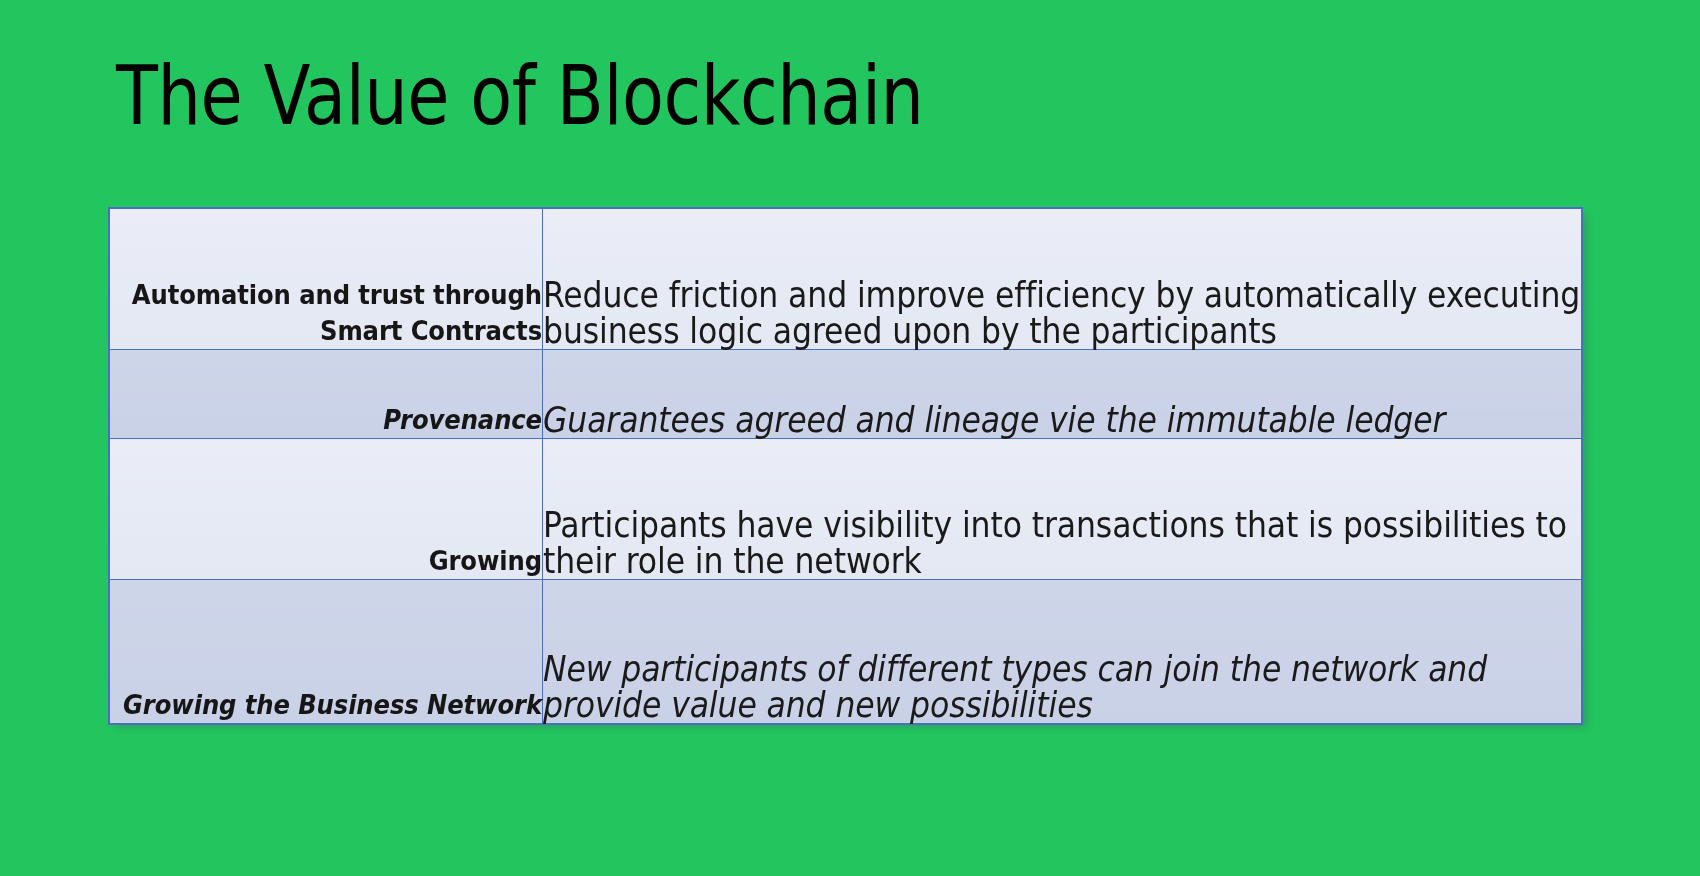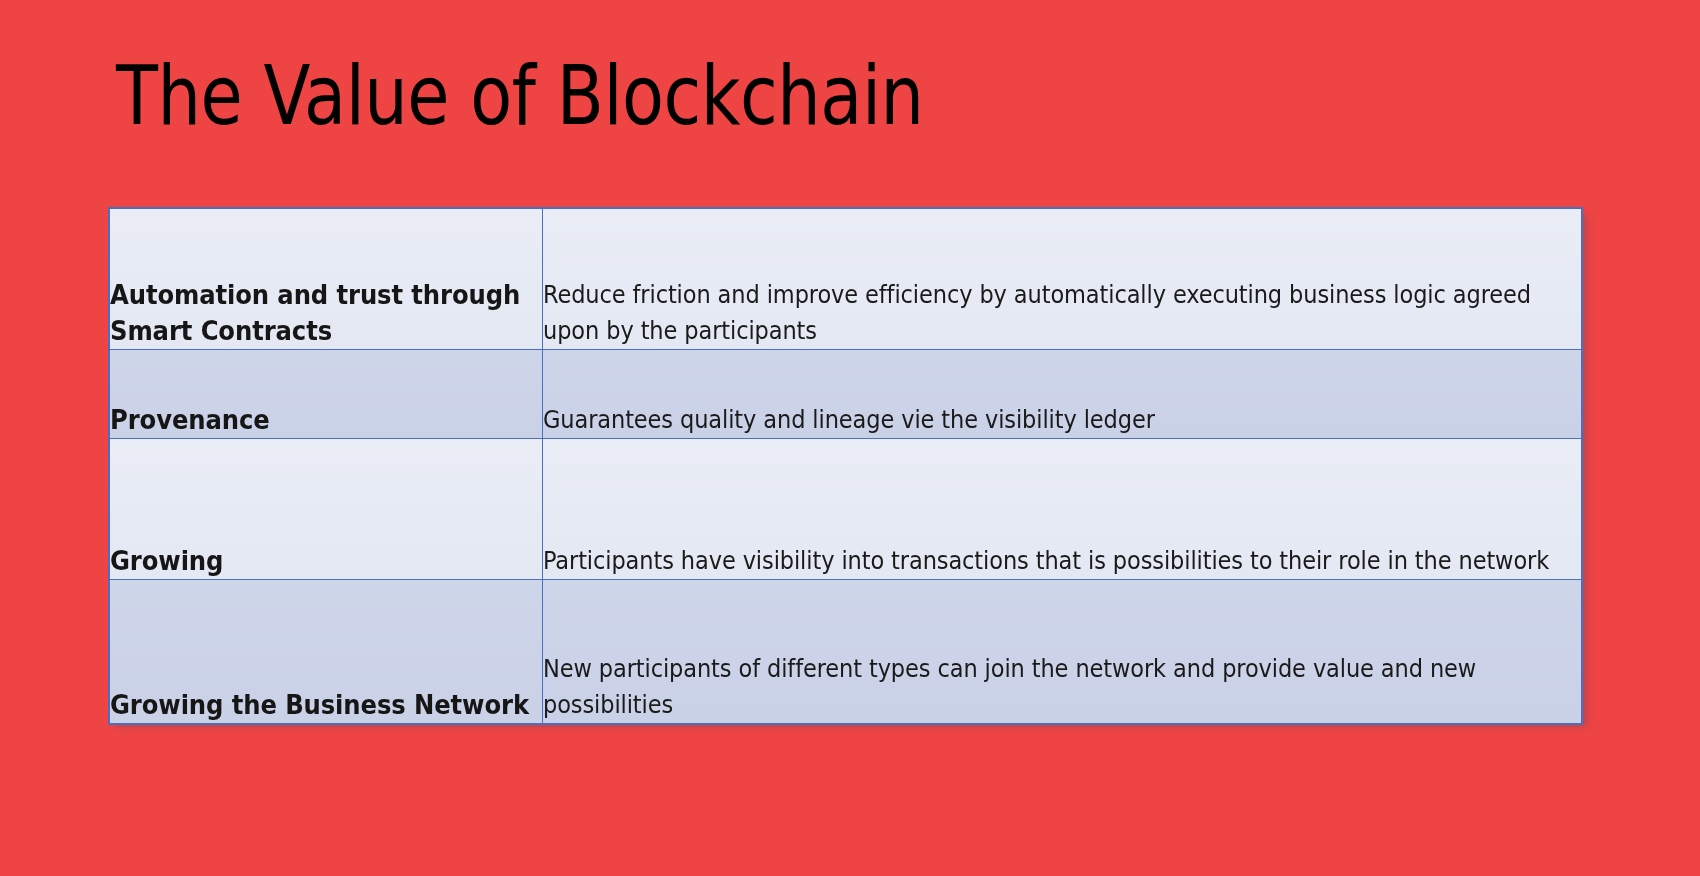--- a/index.html
+++ b/index.html
@@ -12,21 +12,21 @@
     height: 876px;
     overflow: hidden;
     font-family: "Liberation Sans", sans-serif;
     -webkit-font-smoothing: antialiased;
   }
 
   .slide {
     position: relative;
     width: 1700px;
     height: 876px;
-    background: #ef4444;
+    background: #22c55e;
   }
 
   
   .slide-title {
     position: absolute;
     left: 116px;
     top: 48px;
     width: 1480px;
     font-family: "DejaVu Sans Condensed", "Liberation Sans Narrow", "Liberation Sans", sans-serif;
     font-size: 82px;
@@ -66,52 +66,53 @@
     padding: 0;
     vertical-align: bottom;
   }
 
   
   tr.band-light > td {
     background-image: linear-gradient(to bottom, #eaedf6 0%, #e6eaf4 55%, #e3e8f3 100%);
   }
   tr.band-dark > td {
     background-image: linear-gradient(to bottom, #cdd5e9 0%, #ccd3e8 55%, #c9d1e7 100%);
+    font-style: italic;
   }
 
   
   tr.r0 { height: 141px; }
   tr.r1 { height: 89px; }
   tr.r2 { height: 141px; }
   tr.r3 { height: 145px; }
 
   td.col-label {
     width: 432px;
-    text-align: left;
+    text-align: right;
     padding: 0 12px 18px 14px;
   }
   td.col-desc {
     text-align: left;
     padding: 0 18px 18px 12px;
   }
 
   .label-text {
     display: block;
     font-family: "DejaVu Sans Condensed", "Liberation Sans Narrow", "Liberation Sans", sans-serif;
     font-size: 27px;
     line-height: 36px;
     font-weight: bold;
     color: #161616;
     letter-spacing: -0.1px;
   }
 
   .desc-text {
     display: block;
     font-family: "DejaVu Sans Condensed", "Liberation Sans Narrow", "Liberation Sans", sans-serif;
-    font-size: 25px;
+    font-size: 35px;
     line-height: 36px;
     font-weight: normal;
     color: #1a1a1a;
     letter-spacing: -0.1px;
   }
 </style>
 </head>
 <body>
 
 <div class="slide">
@@ -129,21 +130,21 @@
           <td class="col-desc">
             <span class="desc-text">Reduce friction and improve efficiency by automatically executing business logic agreed upon by the participants</span>
           </td>
         </tr>
 
         <tr class="band-dark r1">
           <td class="col-label">
             <span class="label-text">Provenance</span>
           </td>
           <td class="col-desc">
-            <span class="desc-text">Guarantees quality and lineage vie the visibility ledger</span>
+            <span class="desc-text">Guarantees agreed and lineage vie the immutable ledger</span>
           </td>
         </tr>
 
         <tr class="band-light r2">
           <td class="col-label">
             <span class="label-text">Growing</span>
           </td>
           <td class="col-desc">
             <span class="desc-text">Participants have visibility into transactions that is possibilities to their role in the network</span>
           </td>

